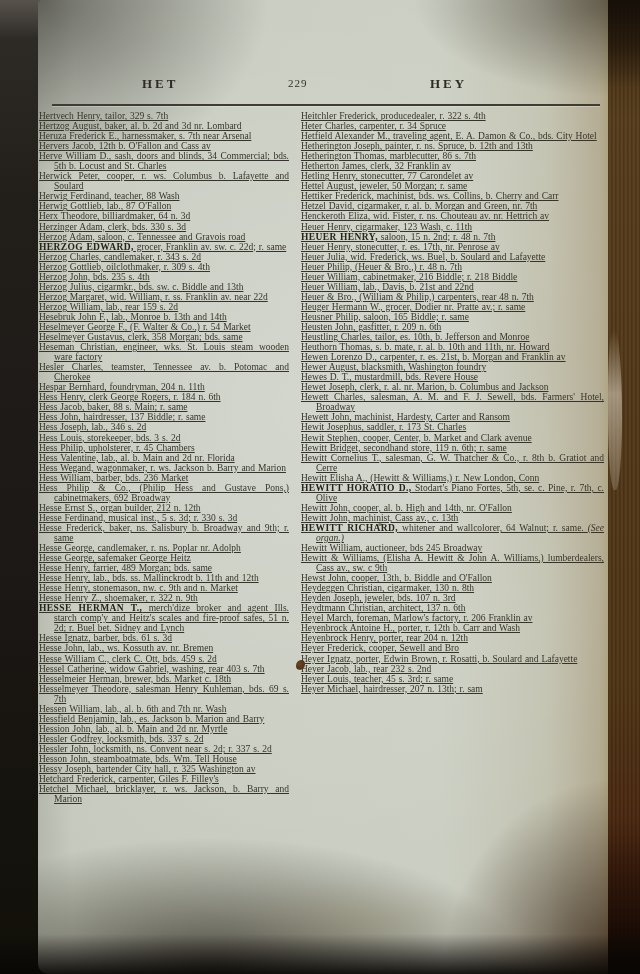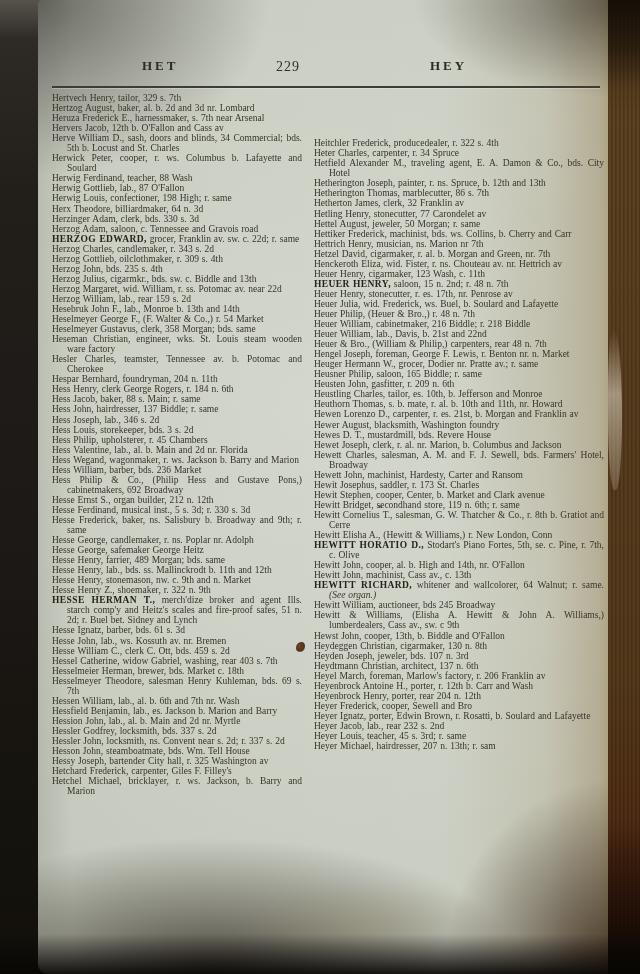--- a/index.html
+++ b/index.html
@@ -44,34 +44,34 @@
     border-radius:4px 0 0 10px;
   }
   
   .stain-a{position:absolute;left:190px;top:880px;width:260px;height:80px;border-radius:50%;
     background:radial-gradient(ellipse at center, rgba(156,138,90,.18) 0%, rgba(156,138,90,0) 70%);}
   .stain-b{position:absolute;left:430px;top:120px;width:160px;height:500px;border-radius:50%;
     background:radial-gradient(ellipse at center, rgba(150,132,96,.10) 0%, rgba(150,132,96,0) 70%);}
 
   .content{position:relative;width:100%;height:100%;color:#35332c;}
 
-  .header{position:relative;height:26px;margin-top:58px;}
+  .header{position:relative;height:26px;margin-top:76px;}
   .header .hword{
     position:absolute;top:0;font-weight:bold;font-size:13px;letter-spacing:3px;color:#2e2b25;
   }
   .hw-left{left:104px;}
   .hw-right{left:392px;}
-  .header .pagenum{position:absolute;top:1px;left:238px;font-size:14px;letter-spacing:1px;color:#33302a;}
+  .header .pagenum{position:absolute;top:1px;left:250px;font-size:11px;letter-spacing:1px;color:#33302a;}
 
   .header-rule{
     height:2px;background:#3f3c34;margin:2px 16px 3px 14px;
     box-shadow:0 1px 0 rgba(255,255,255,.25);
   }
 
-  .cols{display:flex;align-items:center;padding:2px 12px 0 14px;}
+  .cols{display:flex;align-items:flex-start;padding:2px 12px 0 1px;text-decoration:underline;}
   .col{font-size:9.5px;line-height:10.05px;}
   .col-left{width:250px;}
   .col-right{flex:1;}
   .col-divider{width:1px;background:linear-gradient(180deg,#57544a 0%,#6a675c 80%,rgba(106,103,92,0) 100%);margin:0 5px 0 6px;}
 
   .entry{
     margin:0;padding-left:15px;text-indent:-15px;
     text-align:justify;color:#383529;
     word-spacing:0.5px;
   }
@@ -116,30 +116,29 @@
       <div class="cols">
         <div class="col col-left" id="col-left">
             <p class="entry">Hertvech Henry, tailor, 329 s. 7th</p>
             <p class="entry">Hertzog August, baker, al. b. 2d and 3d nr. Lombard</p>
             <p class="entry">Heruza Frederick E., harnessmaker, s. 7th near Arsenal</p>
             <p class="entry">Hervers Jacob, 12th b. O'Fallon and Cass av</p>
             <p class="entry">Herve William D., sash, doors and blinds, 34 Commercial; bds. 5th b. Locust and St. Charles</p>
             <p class="entry">Herwick Peter, cooper, r. ws. Columbus b. Lafayette and Soulard</p>
             <p class="entry">Herwig Ferdinand, teacher, 88 Wash</p>
             <p class="entry">Herwig Gottlieb, lab., 87 O'Fallon</p>
-            <p class="entry">Herwig Louis, confectioner, 198 High; r. same</p>
             <p class="entry">Herx Theodore, billiardmaker, 64 n. 3d</p>
             <p class="entry">Herzinger Adam, clerk, bds. 330 s. 3d</p>
             <p class="entry">Herzog Adam, saloon, c. Tennessee and Gravois road</p>
             <p class="entry"><b>HERZOG EDWARD,</b> grocer, Franklin av. sw. c. 22d; r. same</p>
             <p class="entry">Herzog Charles, candlemaker, r. 343 s. 2d</p>
             <p class="entry">Herzog Gottlieb, oilclothmaker, r. 309 s. 4th</p>
             <p class="entry">Herzog John, bds. 235 s. 4th</p>
             <p class="entry">Herzog Julius, cigarmkr., bds. sw. c. Biddle and 13th</p>
-            <p class="entry">Herzog Margaret, wid. William, r. ss. Potomac av. near 22d</p>
+            <p class="entry">Herzog Margaret, wid. William, r. ss. Franklin av. near 22d</p>
             <p class="entry">Herzog William, lab., rear 159 s. 2d</p>
             <p class="entry">Hesebruk John F., lab., Monroe b. 13th and 14th</p>
             <p class="entry">Heselmeyer George F., (F. Walter &amp; Co.,) r. 54 Market</p>
             <p class="entry">Heselmeyer Gustavus, clerk, 358 Morgan; bds. same</p>
             <p class="entry">Heseman Christian, engineer, wks. St. Louis steam wooden ware factory</p>
             <p class="entry">Hesler Charles, teamster, Tennessee av. b. Potomac and Cherokee</p>
             <p class="entry">Hespar Bernhard, foundryman, 204 n. 11th</p>
             <p class="entry">Hess Henry, clerk George Rogers, r. 184 n. 6th</p>
             <p class="entry">Hess Jacob, baker, 88 s. Main; r. same</p>
             <p class="entry">Hess John, hairdresser, 137 Biddle; r. same</p>
@@ -180,32 +179,30 @@
         <div class="col col-right" id="col-right">
             <p class="entry">Heitchler Frederick, producedealer, r. 322 s. 4th</p>
             <p class="entry">Heter Charles, carpenter, r. 34 Spruce</p>
             <p class="entry">Hetfield Alexander M., traveling agent, E. A. Damon &amp; Co., bds. City Hotel</p>
             <p class="entry">Hetherington Joseph, painter, r. ns. Spruce, b. 12th and 13th</p>
             <p class="entry">Hetherington Thomas, marblecutter, 86 s. 7th</p>
             <p class="entry">Hetherton James, clerk, 32 Franklin av</p>
             <p class="entry">Hetling Henry, stonecutter, 77 Carondelet av</p>
             <p class="entry">Hettel August, jeweler, 50 Morgan; r. same</p>
             <p class="entry">Hettiker Frederick, machinist, bds. ws. Collins, b. Cherry and Carr</p>
-            <p class="entry">Hettrich Henry, musician, ns. Marion nr 7th</p>
             <p class="entry">Hetzel David, cigarmaker, r. al. b. Morgan and Green, nr. 7th</p>
             <p class="entry">Henckeroth Eliza, wid. Fister, r. ns. Chouteau av. nr. Hettrich av</p>
             <p class="entry">Heuer Henry, cigarmaker, 123 Wash, c. 11th</p>
             <p class="entry"><b>HEUER HENRY,</b> saloon, 15 n. 2nd; r. 48 n. 7th</p>
             <p class="entry">Heuer Henry, stonecutter, r. es. 17th, nr. Penrose av</p>
             <p class="entry">Heuer Julia, wid. Frederick, ws. Buel, b. Soulard and Lafayette</p>
             <p class="entry">Heuer Philip, (Heuer &amp; Bro.,) r. 48 n. 7th</p>
             <p class="entry">Heuer William, cabinetmaker, 216 Biddle; r. 218 Biddle</p>
             <p class="entry">Heuer William, lab., Davis, b. 21st and 22nd</p>
             <p class="entry">Heuer &amp; Bro., (William &amp; Philip,) carpenters, rear 48 n. 7th</p>
-            <p class="entry">Hengel Joseph, foreman, George F. Lewis, r. Benton nr. n. Market</p>
             <p class="entry">Heuger Hermann W., grocer, Dodier nr. Pratte av.; r. same</p>
             <p class="entry">Heusner Philip, saloon, 165 Biddle; r. same</p>
             <p class="entry">Heusten John, gasfitter, r. 209 n. 6th</p>
             <p class="entry">Heustling Charles, tailor, es. 10th, b. Jefferson and Monroe</p>
             <p class="entry">Heuthorn Thomas, s. b. mate, r. al. b. 10th and 11th, nr. Howard</p>
             <p class="entry">Hewen Lorenzo D., carpenter, r. es. 21st, b. Morgan and Franklin av</p>
             <p class="entry">Hewer August, blacksmith, Washington foundry</p>
             <p class="entry">Hewes D. T., mustardmill, bds. Revere House</p>
             <p class="entry">Hewet Joseph, clerk, r. al. nr. Marion, b. Columbus and Jackson</p>
             <p class="entry">Hewett Charles, salesman, A. M. and F. J. Sewell, bds. Farmers' Hotel, Broadway</p>

